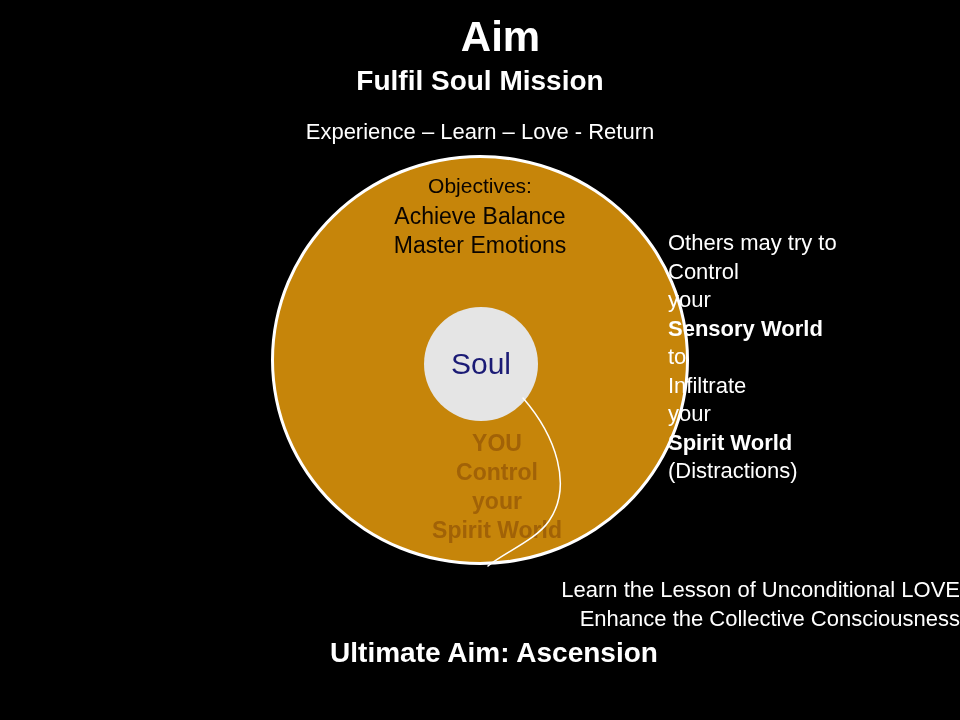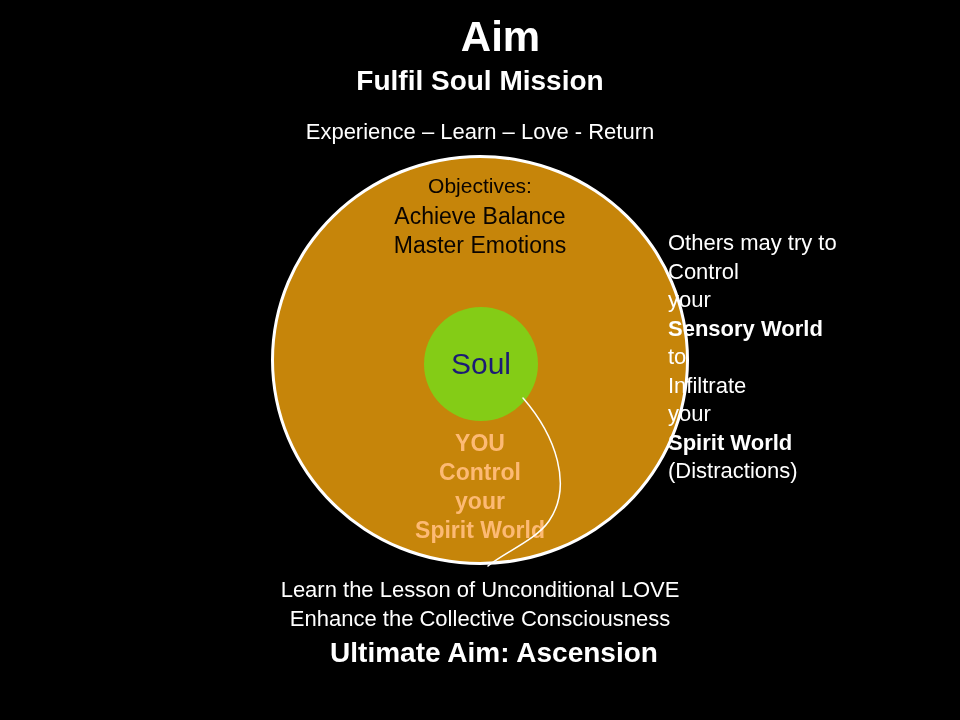--- a/index.html
+++ b/index.html
@@ -23,39 +23,39 @@
     background: #C6850A; border: 3px solid #fff; border-radius: 50%;
   }
 
   
   .objectives { position: absolute; left: 271px; top: 170px; width: 418px; text-align: center; color: #0A0400; }
   .obj-heading { font-size: 21px; font-weight: normal; line-height: 32px; }
   .obj-line    { font-size: 23px; line-height: 29px; }
 
   .soul-circle {
     position: absolute; left: 424px; top: 307px; width: 114px; height: 114px;
-    background: #84cc16; border-radius: 50%;
+    background: #e5e5e5; border-radius: 50%;
     display: flex; align-items: center; justify-content: center;
   }
   .soul-label { color: #1B1B75; font-size: 30px; line-height: 30px; }
 
-  .you-block { position: absolute; left: 271px; top: 429px; width: 418px; text-align: center; color: #fdba74; }
+  .you-block { position: absolute; left: 288px; top: 429px; width: 418px; text-align: center; color: #a16207; }
   .you-line  { font-size: 23px; font-weight: bold; line-height: 29px; }
 
   
   .connector { position: absolute; left: 0; top: 0; width: 960px; height: 720px; pointer-events: none; }
 
   
   .right-note { position: absolute; left: 668px; top: 229px; width: 260px; text-align: left; }
   .note-line { font-size: 22px; line-height: 28.5px; }
   .note-line.bold { font-weight: bold; }
 
   
   .footer { position: absolute; left: 0; top: 575px; width: 960px; text-align: center; }
-  .footer-line   { font-size: 22px; line-height: 29px; }
+  .footer-line   { font-size: 22px; line-height: 29px; text-align: right; }
   .footer-strong { font-size: 28px; font-weight: bold; line-height: 37px; margin-top: 1px; padding-left: 28px; }
 </style>
 </head>
 <body>
 
 <div class="slide">
 
   <div class="header">
     <div class="title">Aim</div>
     <div class="subtitle">Fulfil Soul Mission</div>

